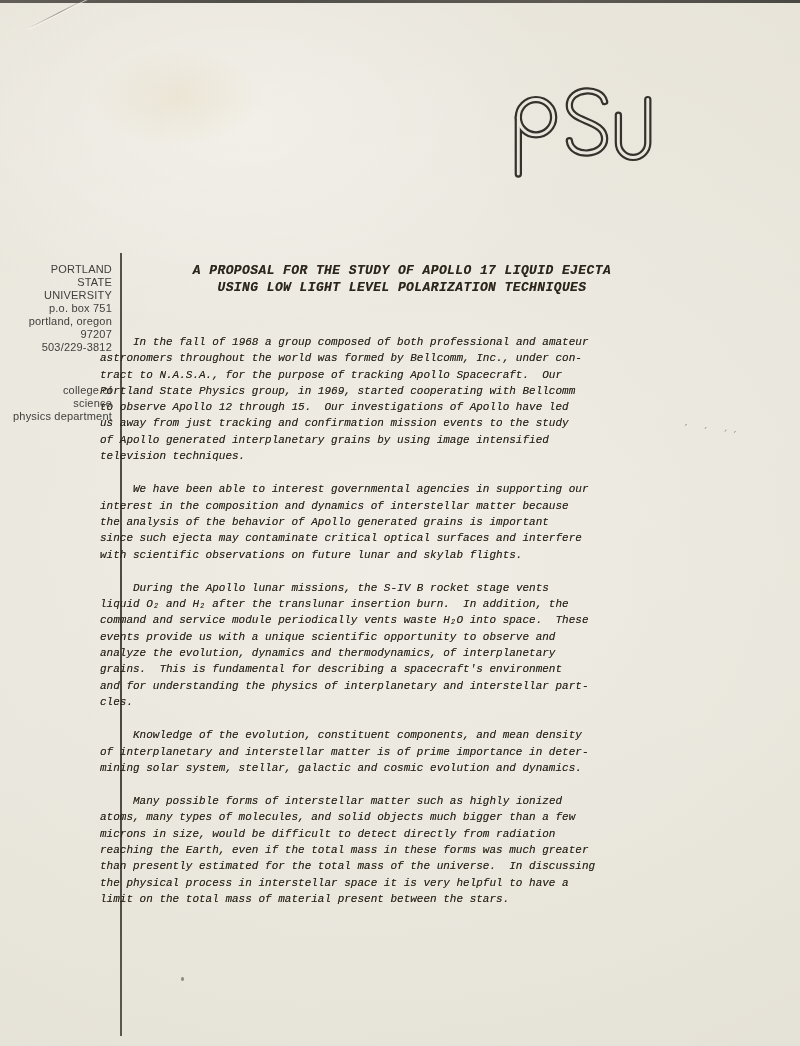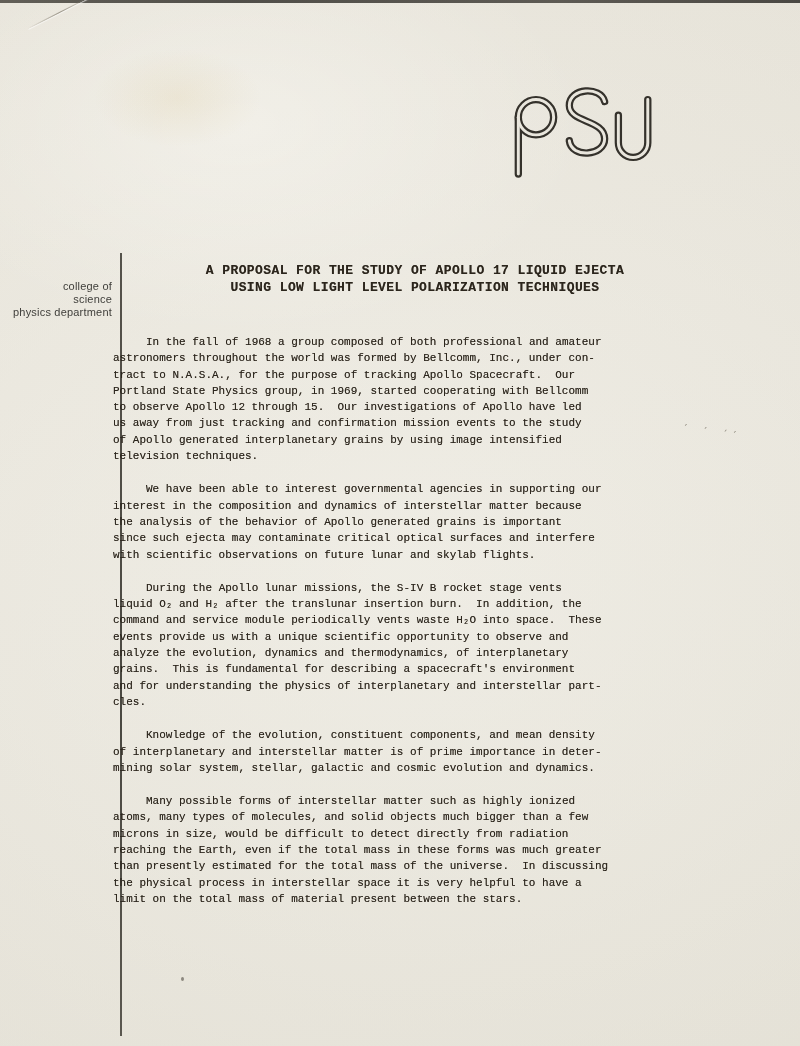--- a/index.html
+++ b/index.html
@@ -39,24 +39,25 @@
     color:#3f3e3a;
     letter-spacing:0.2px;
     white-space:pre-line;
   }
   .letterhead .dept{margin-top:17px;white-space:pre-line;}
   .rule{
     position:absolute;left:120px;top:253px;width:1.5px;height:783px;
     background:linear-gradient(180deg,#55524b,#4a4841 60%,#5a574f);
   }
   .content{
-    position:absolute;left:113px;top:262px;width:604px;
+    position:absolute;left:100px;top:262px;width:604px;
     font-family:"Liberation Mono","DejaVu Sans Mono",monospace;
     color:#2b251c;
     text-shadow:0 0 0.5px rgba(43,37,28,0.55);
+    font-style:italic;
   }
   .title{
     margin:0 0 38px 0;
     font-size:13px;font-weight:bold;
     letter-spacing:0.4px;
     line-height:17px;
     text-align:center;
     white-space:pre-line;
   }
   .para{
@@ -93,20 +94,27 @@
       <g stroke="#e9e6dd" stroke-width="3">
         <path d="M16 98 V40"></path>
         <path d="M16 40 a18 18 0 1 1 36 0 a18 18 0 1 1 -36 0"></path>
         <path d="M104 24 C100 8 68 10 68 28 C68 46 104 42 104 62 C104 80 70 82 68 64"></path>
         <path d="M118 38 V66 a15 15 0 0 0 30 0 V22"></path>
       </g>
     </g>
   </svg>
 
   <div class="letterhead">
+    <div>PORTLAND
+STATE
+UNIVERSITY
+p.o. box 751
+portland, oregon
+97207
+503/229-3812</div>
     <div class="dept">college of
 science
 physics department</div>
   </div>
 
   <div class="rule"></div>
 
   <div class="content">
     <h1 class="title">A PROPOSAL FOR THE STUDY OF APOLLO 17 LIQUID EJECTA
 USING LOW LIGHT LEVEL POLARIZATION TECHNIQUES</h1>

